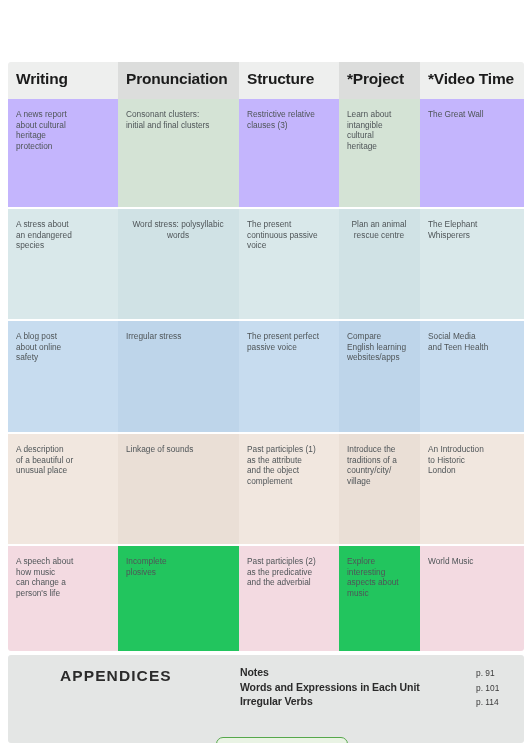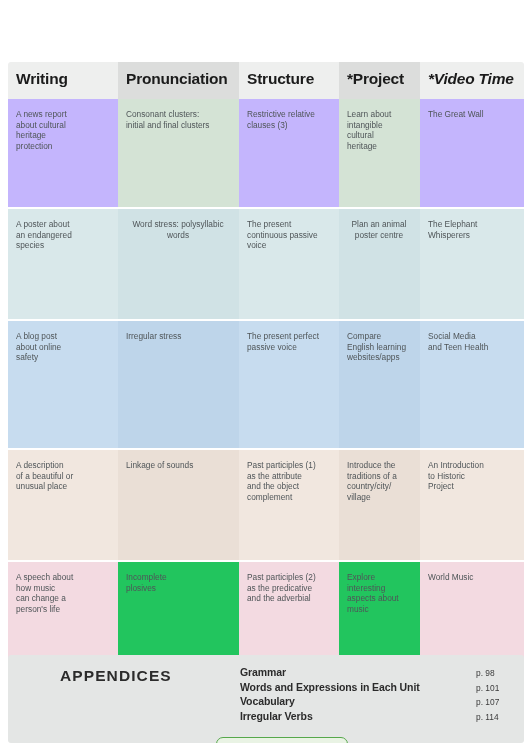--- a/index.html
+++ b/index.html
@@ -31,21 +31,21 @@
     padding:0 0 4px 8px;
     font-size:15.5px;
     font-weight:bold;
     color:#1b1b1b;
     letter-spacing:-0.2px;
     background:#eeefee;
     border:none;
   }
   #syllabus-table th.alt{background:#dcdddc;}
   #syllabus-table th.first{border-top-left-radius:3px;}
-  #syllabus-table th.last{border-top-right-radius:3px;font-style:italic;}
+  #syllabus-table th.last{border-top-right-radius:3px;}
 
   #syllabus-table td{
     vertical-align:top;
     padding:10px 9px 0 8px;
     font-size:8.3px;
     line-height:10.6px;
     color:#4f5558;
     border:none;
   }
   #syllabus-table tr.row-sep td{
@@ -163,47 +163,47 @@
       <td>
           <span class="cell-text">The Great Wall</span>
         </td>
     </tr>
     <tr class="row-sep">
         <td colspan="5"></td>
       </tr>
 
     <tr class="r2" style="height:110px">
       <td>
-          <span class="cell-text">A poster about
+          <span class="cell-text">A stress about
 an endangered
 species</span>
         </td>
       <td class="alt">
           <span class="cell-text">Word stress: polysyllabic
 words</span>
         </td>
       <td>
           <span class="cell-text">The present
 continuous passive
 voice</span>
         </td>
       <td class="alt">
           <span class="cell-text">Plan an animal
-poster centre</span>
+rescue centre</span>
         </td>
       <td>
           <span class="cell-text">The Elephant
 Whisperers</span>
         </td>
     </tr>
     <tr class="row-sep">
         <td colspan="5"></td>
       </tr>
 
-    <tr class="r3" style="height:127px">
+    <tr class="r3" style="height:111px">
       <td>
           <span class="cell-text">A blog post
 about online
 safety</span>
         </td>
       <td class="alt">
           <span class="cell-text">Irregular stress</span>
         </td>
       <td>
           <span class="cell-text">The present perfect
@@ -240,21 +240,21 @@
         </td>
       <td class="alt">
           <span class="cell-text">Introduce the
 traditions of a
 country/city/
 village</span>
         </td>
       <td>
           <span class="cell-text">An Introduction
 to Historic
-Project</span>
+London</span>
         </td>
     </tr>
     <tr class="row-sep">
         <td colspan="5"></td>
       </tr>
 
     <tr class="r5" style="height:105px">
       <td class="bl">
           <span class="cell-text">A speech about
 how music
@@ -280,30 +280,26 @@
           <span class="cell-text">World Music</span>
         </td>
     </tr>
   </tbody>
 </table>
 
 <div id="appendices">
   <div id="appendices-title">APPENDICES</div>
   <div id="appendix-list">
     <div class="appendix-row">
-      <span class="appendix-name">Grammar</span>
-      <span class="appendix-page">p. 98</span>
+      <span class="appendix-name">Notes</span>
+      <span class="appendix-page">p. 91</span>
     </div>
     <div class="appendix-row">
       <span class="appendix-name">Words and Expressions in Each Unit</span>
       <span class="appendix-page">p. 101</span>
-    </div>
-    <div class="appendix-row">
-      <span class="appendix-name">Vocabulary</span>
-      <span class="appendix-page">p. 107</span>
     </div>
     <div class="appendix-row">
       <span class="appendix-name">Irregular Verbs</span>
       <span class="appendix-page">p. 114</span>
     </div>
   </div>
 </div>
 
 <div id="green-tab"></div>
 

